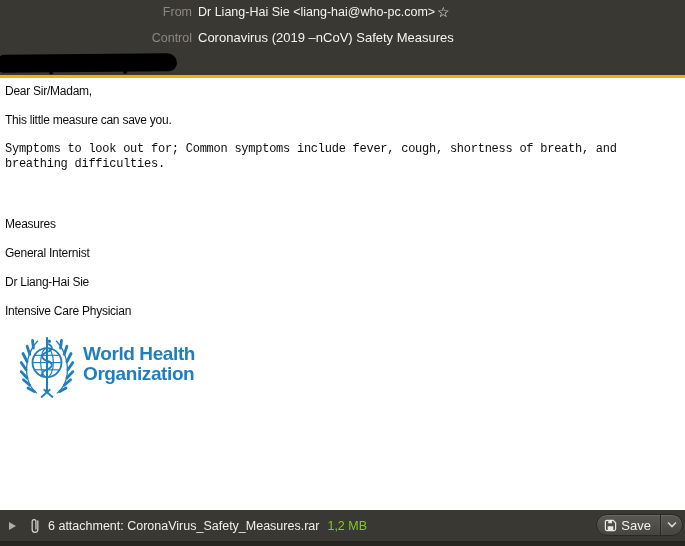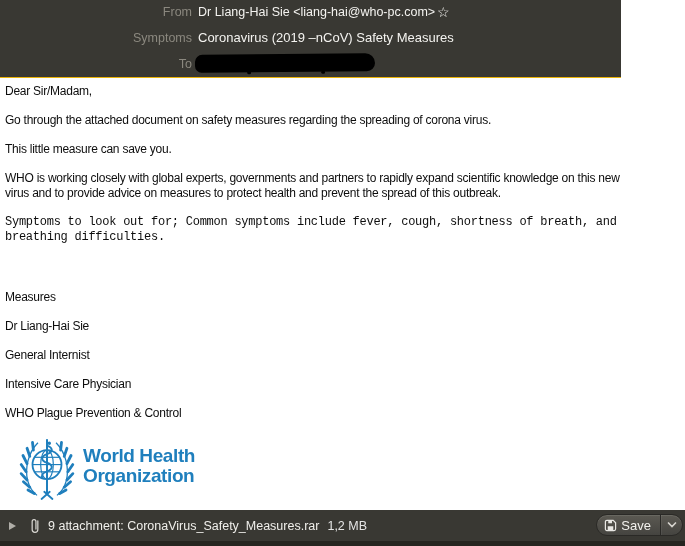--- a/index.html
+++ b/index.html
@@ -10,23 +10,23 @@
     height: 546px;
     overflow: hidden;
     font-family: "Liberation Sans", sans-serif;
     background: #ffffff;
   }
 
   
   .hdr {
     position: absolute;
     left: 0; top: 0;
-    width: 621px; height: 78px;
+    width: 685px; height: 78px;
     background: #393833;
-    border-bottom: 1px solid #eab308;
+    border-bottom: 3px solid #eab308;
     display: grid;
     grid-template-columns: 192px 1fr;
     grid-auto-rows: 16px;
     row-gap: 10px;
     column-gap: 6px;
     padding-top: 4px;
     align-items: center;
   }
   .hdr-label {
     color: #8b887f;
@@ -122,21 +122,21 @@
   .clip { margin-left: 13px; display: block; }
   .attach-text {
     margin-left: 7px;
     color: #f0efeb;
     font-size: 12.5px;
     white-space: nowrap;
     cursor: default;
   }
   .attach-size {
     margin-left: 8px;
-    color: #e5e5e5;
+    color: #84cc16;
     font-size: 12.5px;
     white-space: nowrap;
   }
   .save-split {
     position: absolute;
     right: 2px; top: 4px;
     height: 22px;
     display: flex;
     align-items: stretch;
     background: linear-gradient(#5b5952, #454440);
@@ -177,44 +177,39 @@
 <body>
 
 <div class="screen">
 
   <div class="hdr">
     <div class="hdr-label">From</div>
     <div class="hdr-value">
       <span>Dr Liang-Hai Sie &lt;liang-hai@who-pc.com&gt;</span><span class="star">☆</span>
     </div>
 
-    <div class="hdr-label">Symptoms</div>
+    <div class="hdr-label">Control</div>
     <div class="hdr-value subject">Coronavirus (2019 –nCoV) Safety Measures</div>
 
-    <div class="hdr-label">To</div>
     <div class="to-cell">
       <div class="redaction">
           <i class="d1"></i>
           <i class="d2"></i>
         </div>
     </div>
   </div>
 
   <div class="msg-body">
     <p>Dear Sir/Madam,</p>
-    <p>Go through the attached document on safety measures regarding the spreading of corona virus.</p>
     <p>This little measure can save you.</p>
-    <p>WHO is working closely with global experts, governments and partners to rapidly expand scientific knowledge on this new
-virus and to provide advice on measures to protect health and prevent the spread of this outbreak.</p>
     <p class="sig-gap">Symptoms to look out for; Common symptoms include fever, cough, shortness of breath, and breathing difficulties.</p>
     <p>Measures</p>
+    <p>General Internist</p>
     <p>Dr Liang-Hai Sie</p>
-    <p>General Internist</p>
     <p>Intensive Care Physician</p>
-    <p>WHO Plague Prevention &amp; Control</p>
 
     <div class="who-logo">
       <svg class="who-emblem" width="58" height="70" viewBox="0 0 64 72" aria-hidden="true">
         <g stroke="#1f7fbd" fill="none">
 
           <path d="M21 64 C11 56 7 42 11 26 C13 18 17 11 22 6" stroke-width="1.4"></path>
           <path d="M43 64 C53 56 57 42 53 26 C51 18 47 11 42 6" stroke-width="1.4"></path>
 
           <g stroke-width="3.1" stroke-linecap="round">
             <line x1="18" y1="62" x2="11" y2="58"></line>
@@ -256,21 +251,21 @@
         <div>Organization</div>
       </div>
     </div>
   </div>
 
   <div class="attach-bar">
     <span class="expander"></span>
     <svg class="clip" width="12" height="17" viewBox="0 0 12 18" aria-hidden="true">
       <path d="M9 4.2 v9 a3 3 0 0 1 -6 0 V4.8 a2 2 0 0 1 4 0 v8" fill="none" stroke="#d9d7d2" stroke-width="1.3" stroke-linecap="round"></path>
     </svg>
-    <span class="attach-text">9 attachment: CoronaVirus_Safety_Measures.rar</span>
+    <span class="attach-text">6 attachment: CoronaVirus_Safety_Measures.rar</span>
     <span class="attach-size">1,2 MB</span>
 
     <div class="save-split">
       <div class="save-main">
         <svg width="13" height="13" viewBox="0 0 14 14" aria-hidden="true">
           <path d="M1.5 3 a1.6 1.6 0 0 1 1.6 -1.6 h6.8 l2.6 2.6 v6.9 a1.6 1.6 0 0 1 -1.6 1.6 h-7.8 a1.6 1.6 0 0 1 -1.6 -1.6 z" fill="none" stroke="#e9e8e4" stroke-width="1.3"></path>
           <rect x="4.6" y="1.6" width="4" height="3" fill="#e9e8e4"></rect>
           <rect x="4" y="7.8" width="6" height="4.4" fill="#e9e8e4"></rect>
         </svg>
         <span>Save</span>

